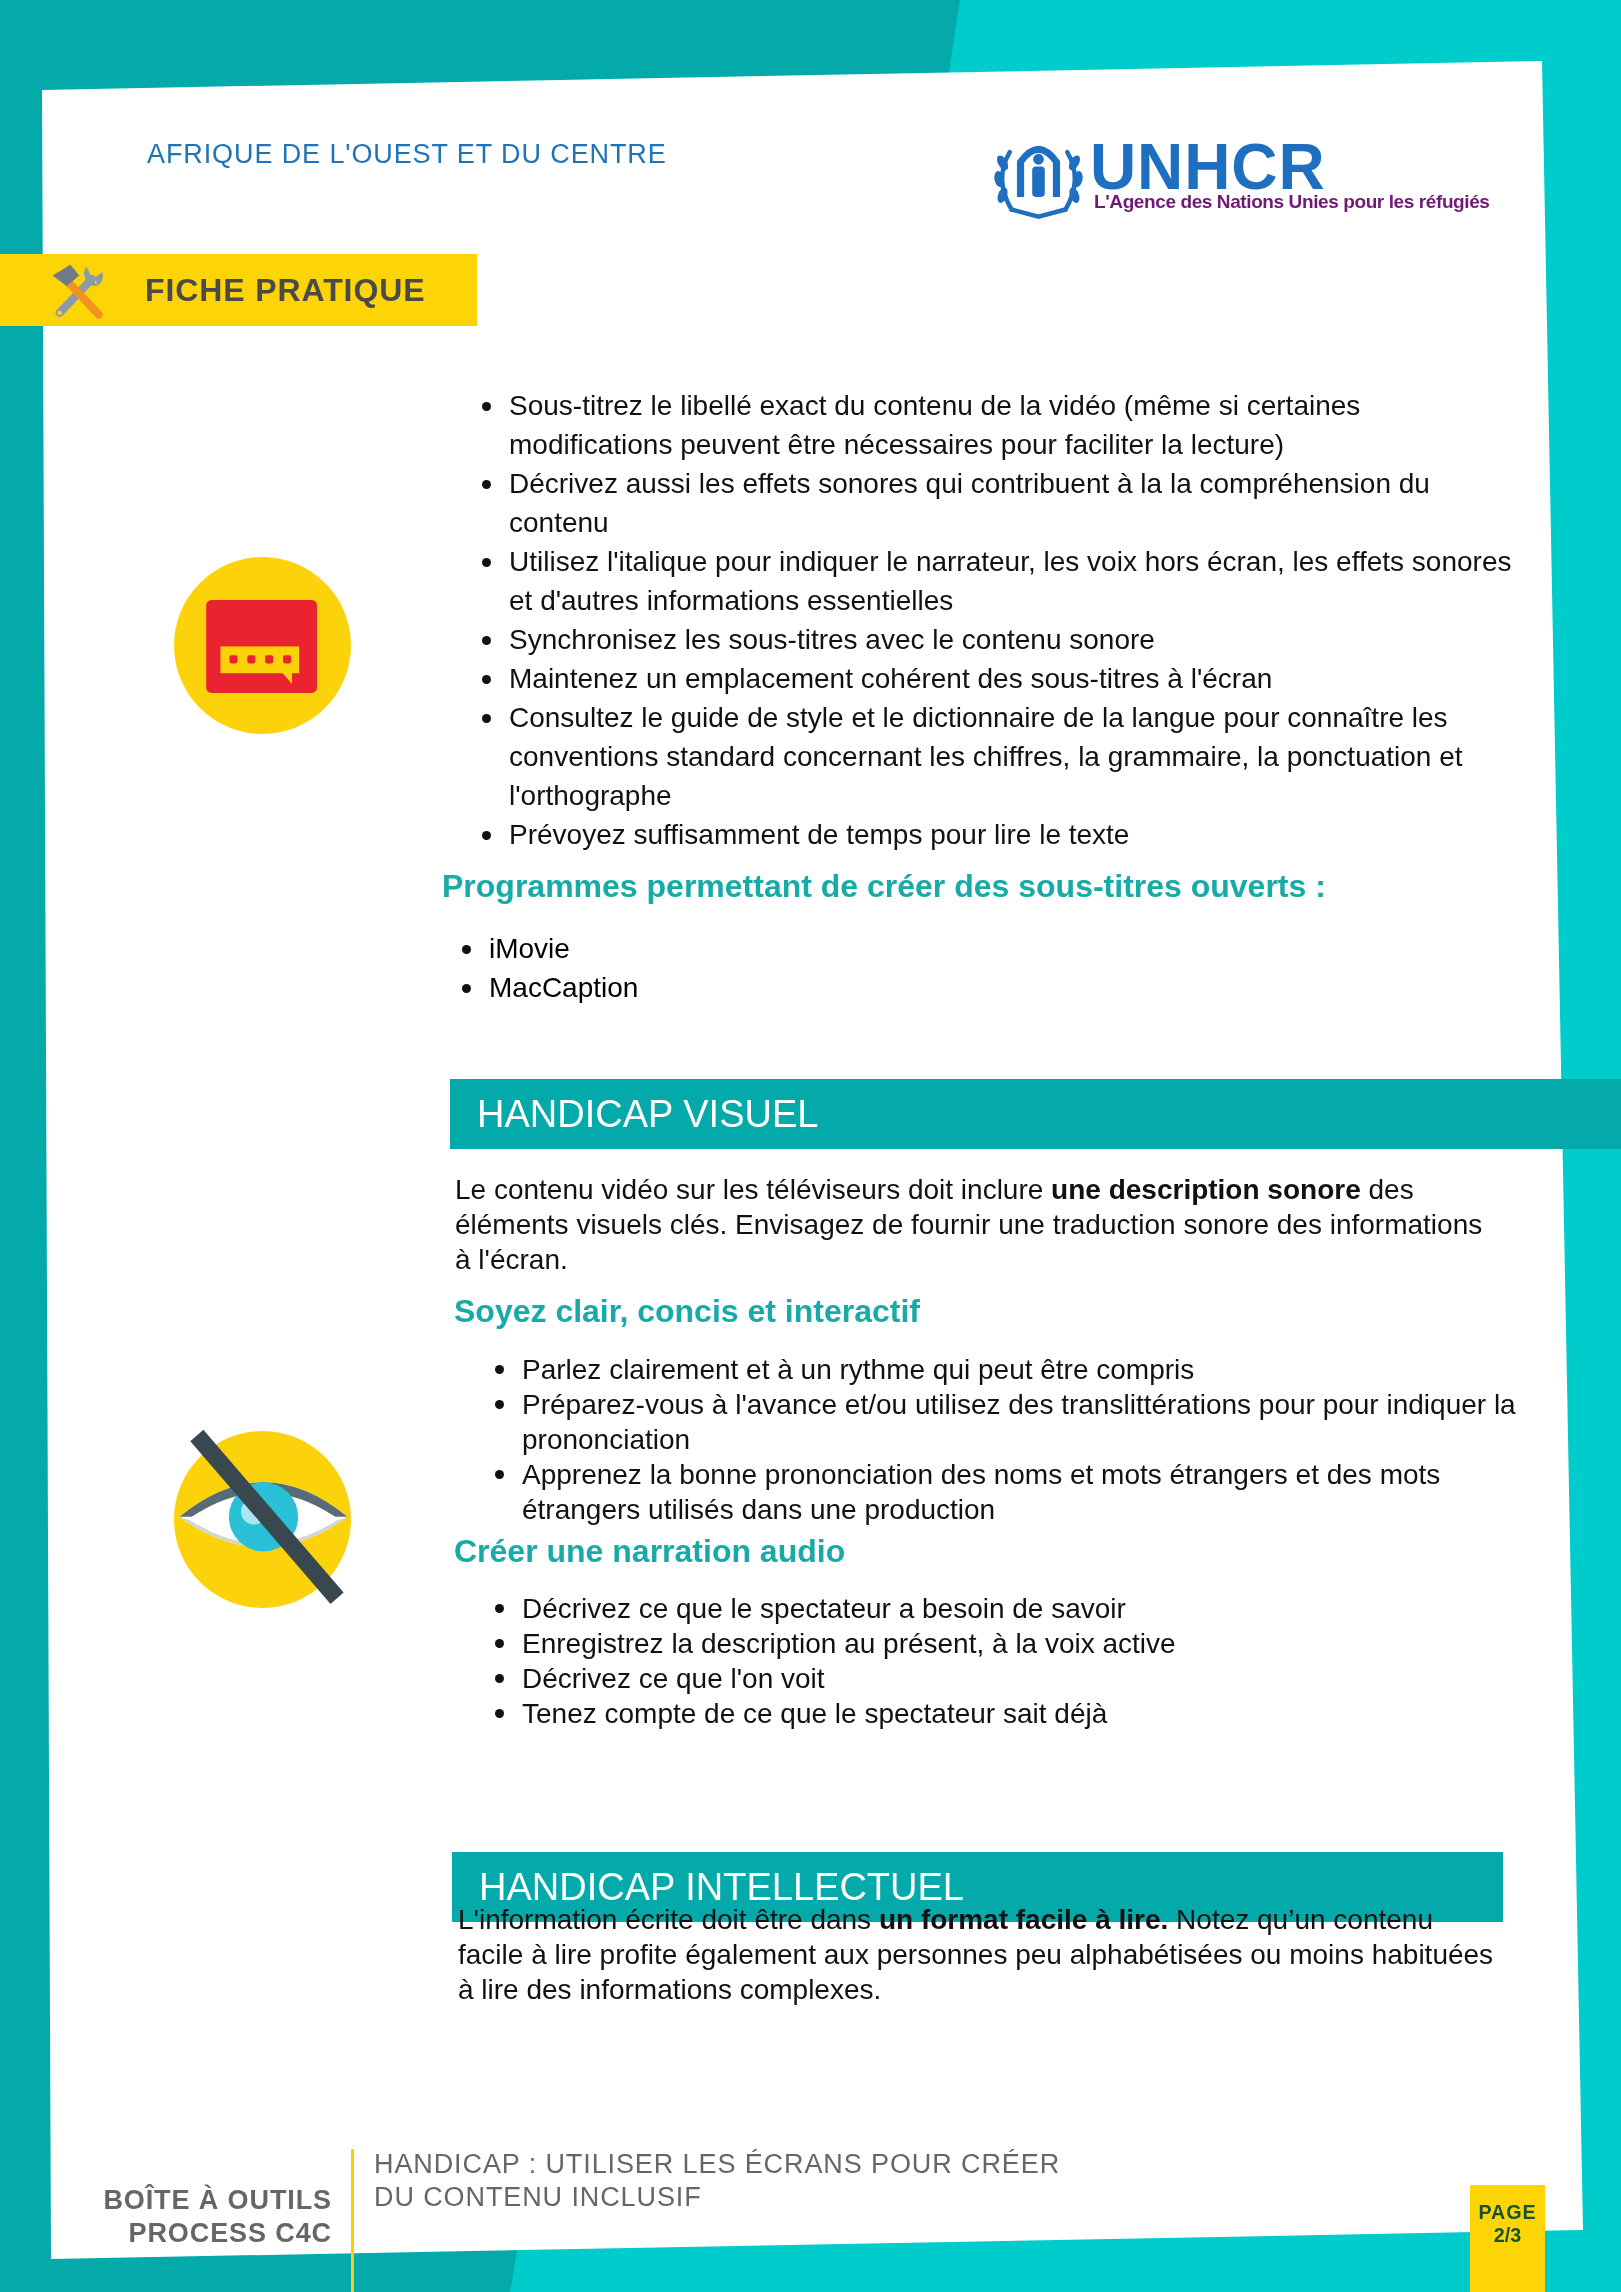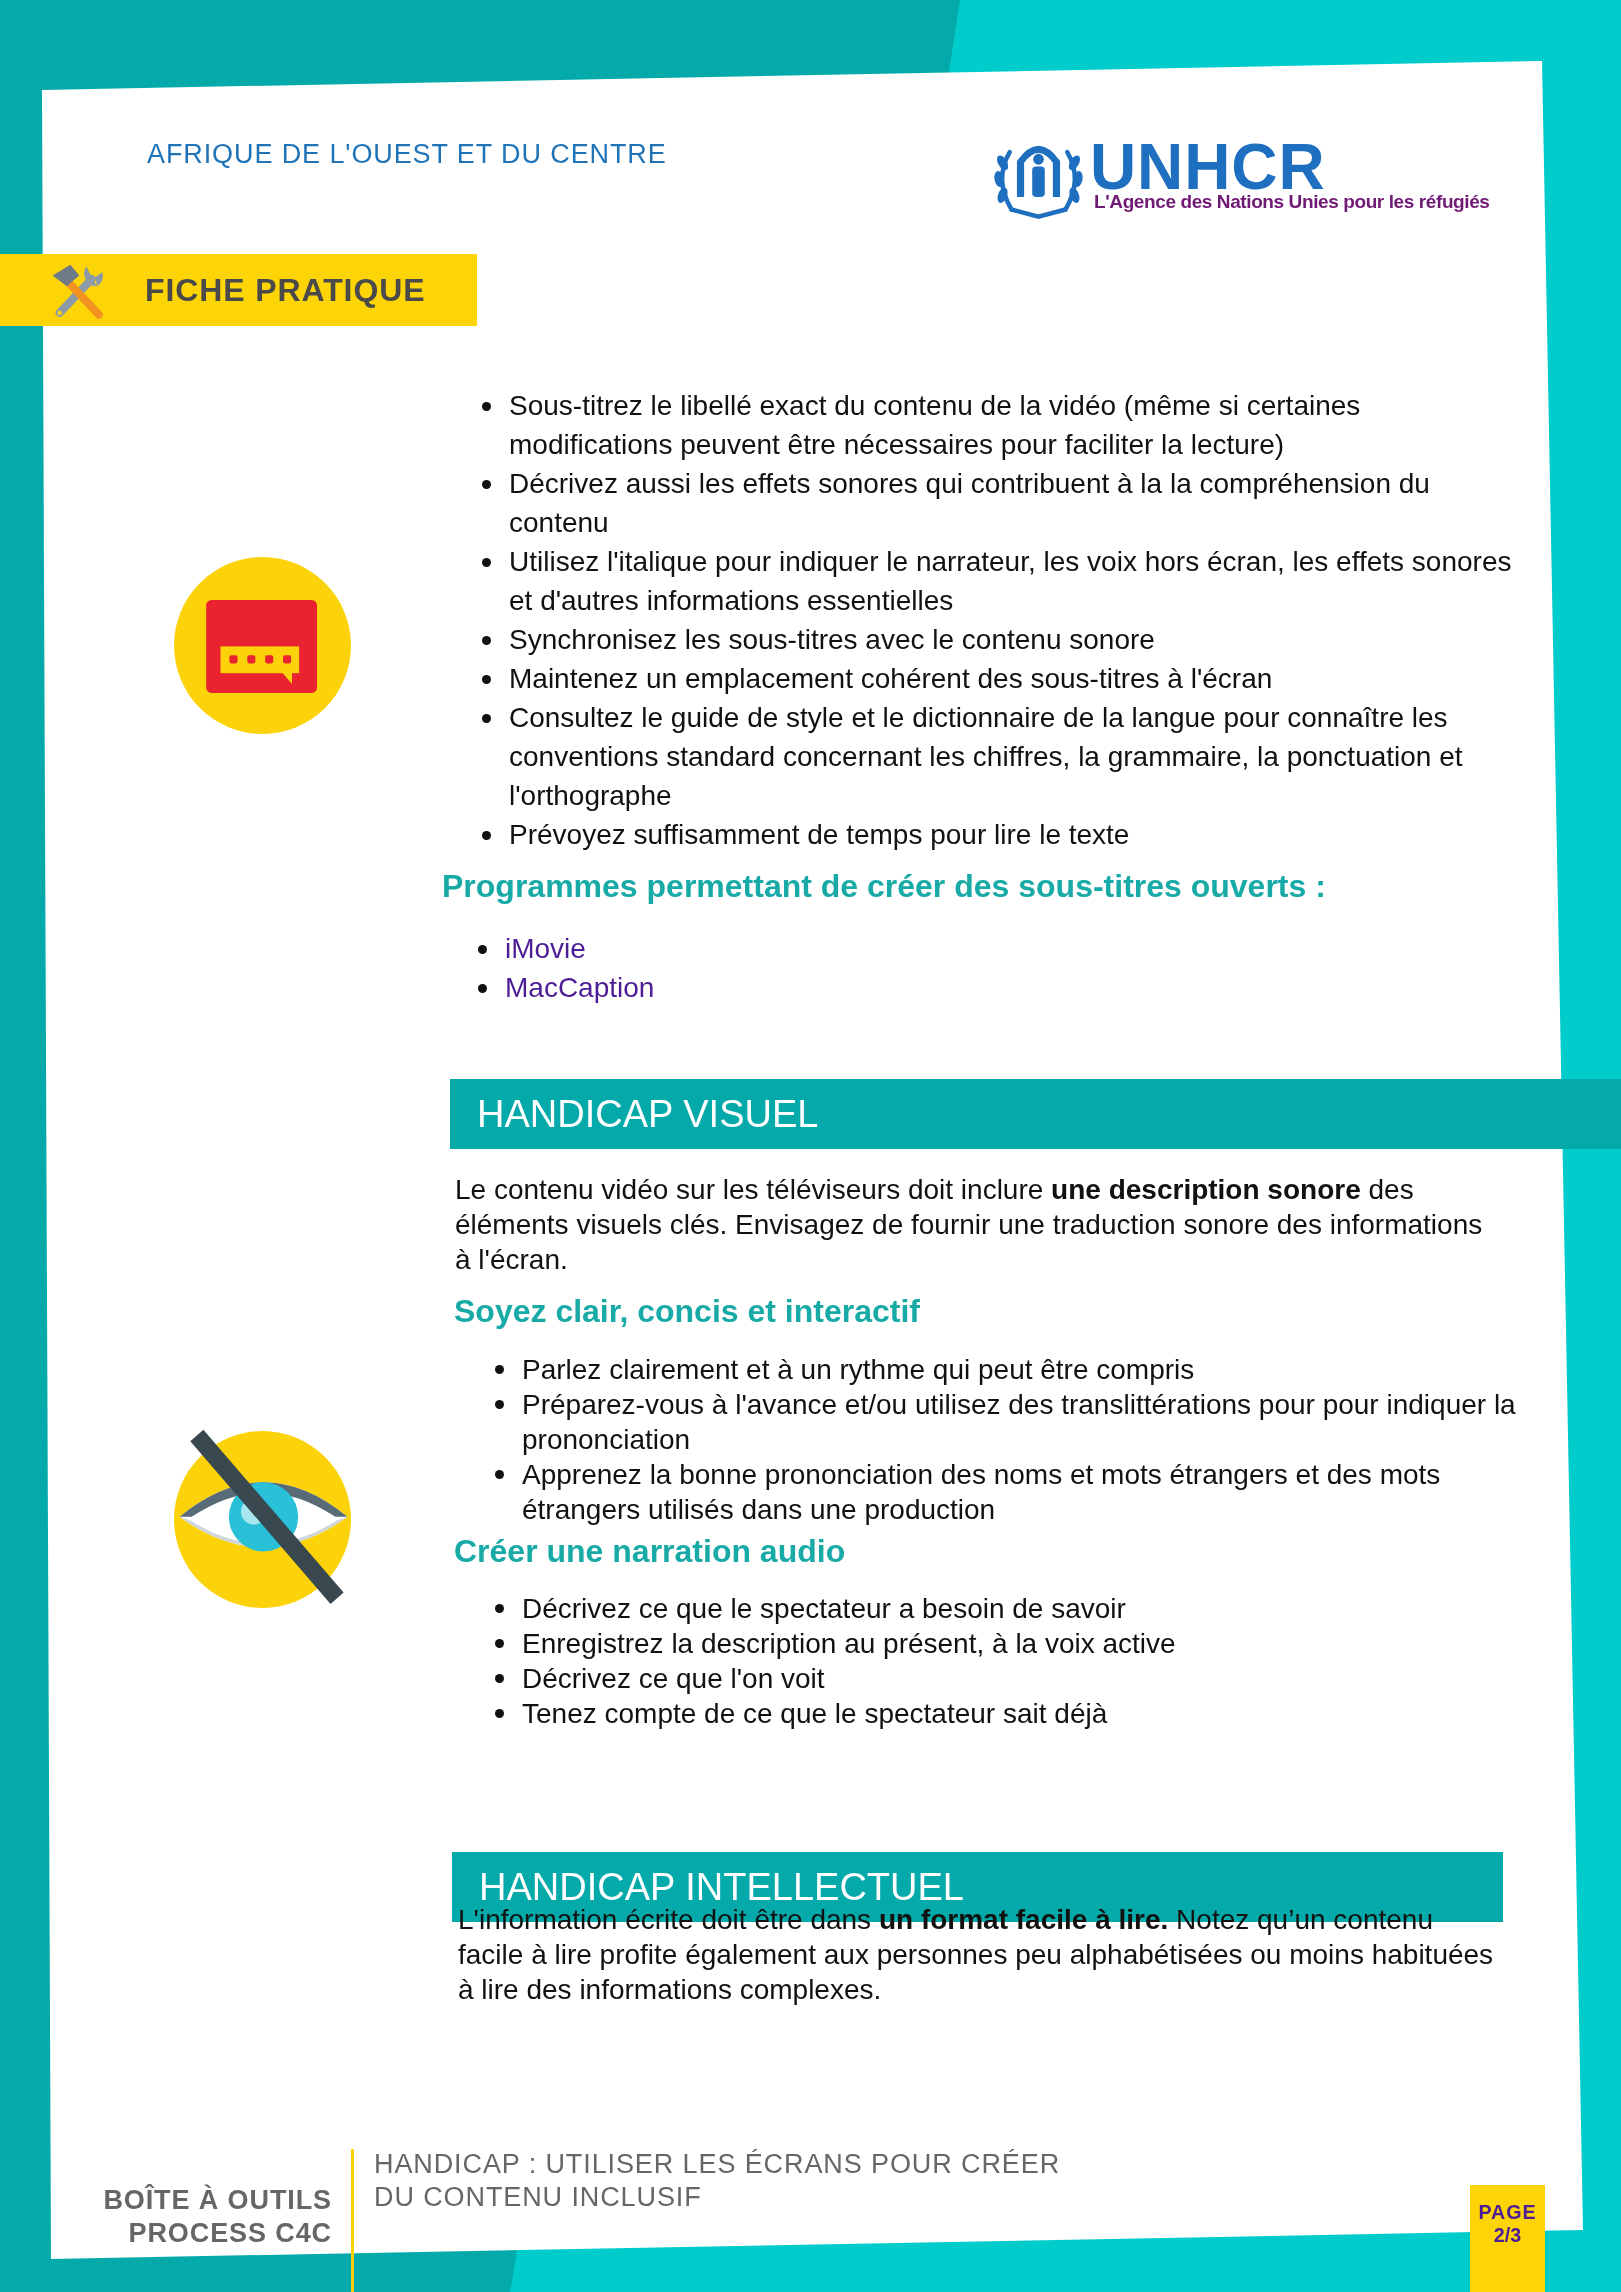--- a/index.html
+++ b/index.html
@@ -40,42 +40,42 @@
   }
   .tools-icon { position:absolute; left:47px; top:9px; width:61px; height:57px; }
   ul.bul { margin:16px; padding:0; list-style:none; }
   ul.bul li { position:relative; padding-left:45px; }
   ul.bul li::before {
     content:""; position:absolute; left:18px; width:9px; height:9px; border-radius:50%; background:#111;
   }
   .list1 { left:448px; top:370px; width:1057px; font-size:28px; line-height:39px; color:#111; }
   .list1 li::before { top:16px; }
   .prog-head { left:442px; top:868px; font-size:32px; font-weight:bold; color:#17aaa6; }
-  .list2 { left:444px; top:913px; width:537px; font-size:28px; line-height:39px; color:#4c1d95; }
+  .list2 { left:428px; top:913px; width:537px; font-size:28px; line-height:39px; color:#000000; }
   .list2 li::before { top:16px; }
   .circle-icon { left:174px; top:557px; width:177px; height:177px; border-radius:50%; background:#fcd20b; }
   .circle-icon2 { left:174px; top:1431px; width:177px; height:177px; border-radius:50%; background:#fcd20b; overflow:visible; }
   .section-bar { background:#04aaa9; color:#fff; font-size:38px; line-height:70px; padding-left:27px; box-sizing:border-box; }
   .sb1 { left:450px; top:1079px; width:1232px; height:70px; }
   .sb2 { left:452px; top:1852px; width:1051px; height:70px; }
   .para { font-size:28px; line-height:35px; color:#111; }
   .p1 { left:455px; top:1172px; width:1048px; }
   .sub-head { font-size:32px; font-weight:bold; color:#17aaa6; }
   .sh1 { left:454px; top:1293px; }
   .sh2 { left:454px; top:1533px; }
   .list3 { left:461px; top:1336px; width:1039px; font-size:28px; line-height:35px; color:#111; }
   .list3 li::before { top:13.4px; }
   .list4 { left:461px; top:1575px; width:1039px; font-size:28px; line-height:35px; color:#111; }
   .list4 li::before { top:13.4px; }
   .p2 { left:458px; top:1902px; width:1048px; }
   .footer-left { left:90px; top:2148px; width:242px; text-align:right; font-size:27px; font-weight:bold; color:#666; line-height:33px; letter-spacing:0.9px;margin-top:36px; }
   .footer-divider { left:351px; top:2149px; width:2.7px; height:143px; background:#f7cf0a; }
   .footer-right { left:374px; top:2148px; font-size:27px; color:#666; line-height:33px; letter-spacing:0.9px; }
   .page-badge { left:1470px; top:2185px; width:75px; height:107px; background:#fdd506; text-align:center; }
-  .page-badge span { display:block; font-size:19.7px; font-weight:bold; color:#4c1d95; line-height:23px; }
+  .page-badge span { display:block; font-size:19.7px; font-weight:bold; color:#14532d; line-height:23px; }
   .page-badge .pl { margin-top:16px; letter-spacing:0.9px; }
   b { font-weight:bold; }
 </style>
 </head>
 <body>
 
 <div class="bg-right"></div>
 <div class="bg-left-bottom"></div>
 
 <div class="page"></div>

